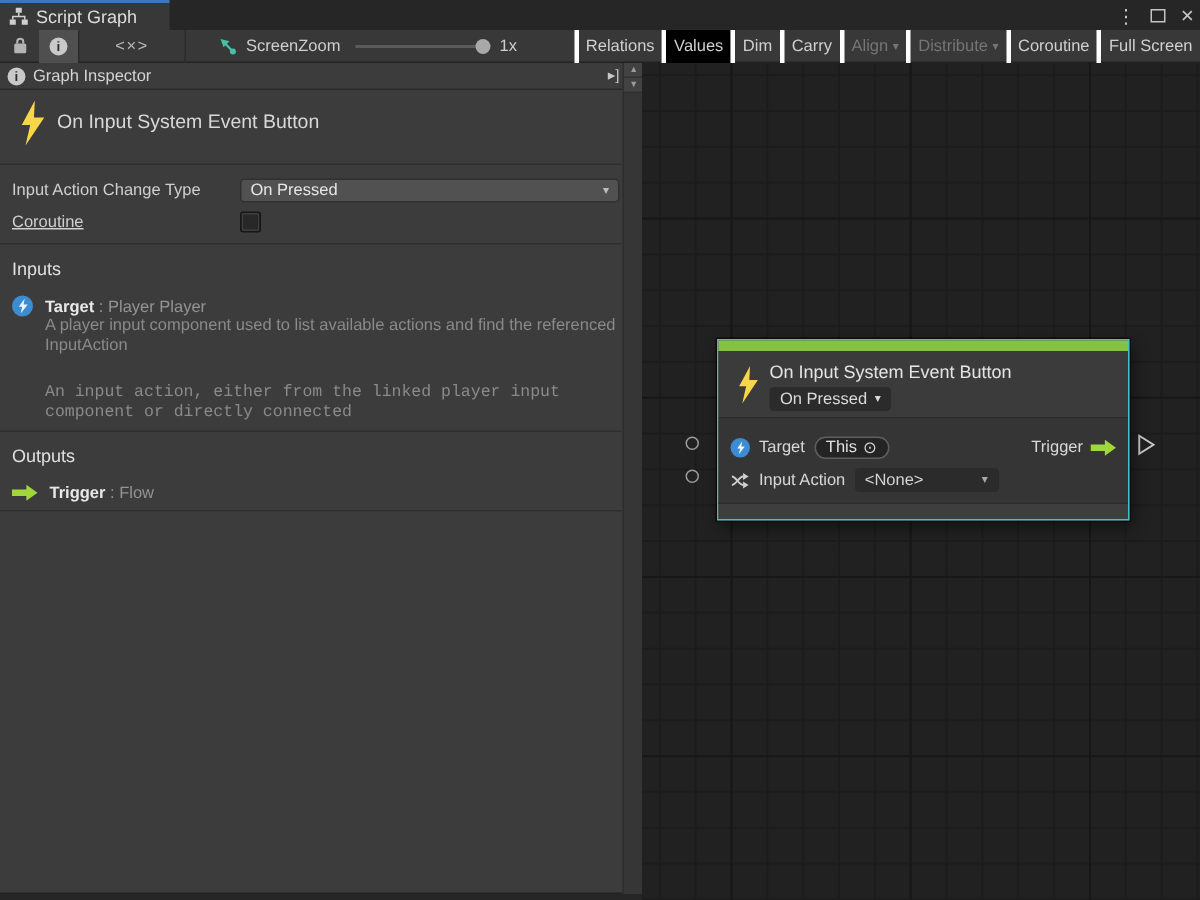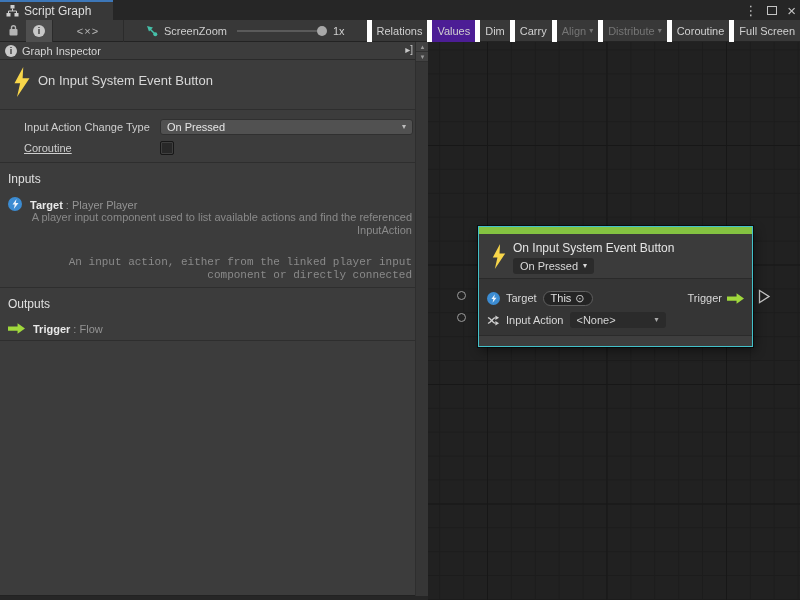--- a/index.html
+++ b/index.html
@@ -1,18 +1,18 @@
 <!DOCTYPE html>
 <html><head>
 <meta charset="utf-8">
 <style>
   * { margin:0; padding:0; box-sizing:border-box; }
   html,body { width:800px; height:600px; overflow:hidden; }
   body { font-family:"Liberation Sans", sans-serif; background:#262626; color:#d2d2d2; }
-  #root { position:relative; width:640px; height:600px;text-align:right; }
+  #root { position:relative; width:640px; height:600px; }
 
   
   #titlebar { position:absolute; left:0; top:0; width:800px; height:20px; background:#262626; }
   #tab { position:absolute; left:0; top:0; width:113px; height:20px; background:#383838;
          border-top:2px solid #3d77b8; display:flex; align-items:center; gap:5px; padding-left:6px;
          font-size:12px; color:#dedede; }
   #win-controls { position:absolute; right:4px; top:0; height:20px; display:flex; align-items:center; gap:10px; color:#c4c4c4; }
   #win-controls .dots { font-size:13px; line-height:1; }
   #win-controls .maxbox { width:10px; height:9px; border:1.5px solid #c4c4c4; display:inline-block; }
   #win-controls .closex { font-size:15px; line-height:1; }
@@ -25,41 +25,41 @@
   #info-btn { width:26px; background:#4f4f4f; }
   .tb-sep { width:1px; height:22px; background:#2b2b2b; }
   #code-btn { width:70px; color:#b8b8b8; letter-spacing:1px; }
   .info-circle { width:12px; height:12px; border-radius:50%; background:#c9c9c9; color:#2e2e2e;
                  font-size:9px; font-weight:bold; display:flex; align-items:center; justify-content:center; }
   #graph-ref { display:flex; align-items:center; gap:6px; margin-left:22px; }
   #zoom-cluster { display:flex; align-items:center; }
   #zoom-track { position:relative; width:88px; height:2px; background:#5a5a5a; margin:0 8px 0 10px; }
   #zoom-handle { position:absolute; right:-2px; top:-4px; width:10px; height:10px; border-radius:50%; background:#a8a8a8; }
   #tb-buttons { position:absolute; right:0; top:0; height:22px; display:flex; }
-  .mode-btn { height:22px; padding:0 5px; display:flex; align-items:center; gap:3px; border-left:5px solid #ffffff;
+  .mode-btn { height:22px; padding:0 5px; display:flex; align-items:center; gap:3px; border-left:3px solid #ffffff;
               font-size:11px; color:#d0d0d0; white-space:nowrap; }
-  .mode-btn.active { background:#4c1d95; }
+  .mode-btn.active { background:#000000; }
   .mode-btn.disabled { color:#757575; }
   .caret { font-size:8px; line-height:1; }
 
   
   #inspector { position:absolute; left:0; top:42px; width:428px; height:554px; background:#3c3c3c; border-bottom:1px solid #222; }
   #insp-header { position:absolute; left:0; top:0; width:415px; height:18px; background:#3c3c3c;
                  border-bottom:1px solid #2a2a2a; display:flex; align-items:center; gap:5px; padding-left:5px;
                  font-size:11px; color:#d4d4d4; }
   #dock-btn { position:absolute; right:2px; top:2px; font-size:10px; color:#c8c8c8; }
   #insp-scrollbar { position:absolute; right:0; top:0; width:13px; height:554px; background:#363636; border-left:1px solid #2e2e2e; }
   .scroll-arrow { width:13px; height:10px; background:#424242; color:#9a9a9a; font-size:6px;
                   display:flex; align-items:center; justify-content:center; border-bottom:1px solid #303030; }
 
   #event-header { position:absolute; left:0; top:18px; width:415px; height:50px; border-bottom:1px solid #2e2e2e; }
   #event-header .bolt-big { position:absolute; left:12px; top:7px; }
   #event-title { position:absolute; left:38px; top:13px; font-size:13px; color:#d8d8d8; }
 
-  .field-label { position:absolute; left:24px; font-size:11px; color:#cfcfcf; }
+  .field-label { position:absolute; left:8px; font-size:11px; color:#cfcfcf; }
   #dd-change-type { position:absolute; left:160px; top:77px; width:253px; height:16px; background:#515151;
                     border:1px solid #303030; border-radius:3px; display:flex; align-items:center;
                     justify-content:space-between; padding:0 6px; font-size:11px; color:#e6e6e6; }
   #dd-change-type .caret { color:#bdbdbd; }
   #coroutine-box { position:absolute; left:160px; top:99px; width:14px; height:14px; background:#282828;
                    border:1px solid #171717; border-radius:2px; box-shadow:inset 0 0 0 1px #3f3f3f; }
 
   .insp-sep { position:absolute; left:0; width:415px; height:1px; background:#2e2e2e; }
   .section-heading { position:absolute; left:8px; font-size:12px; color:#e0e0e0; }
 

